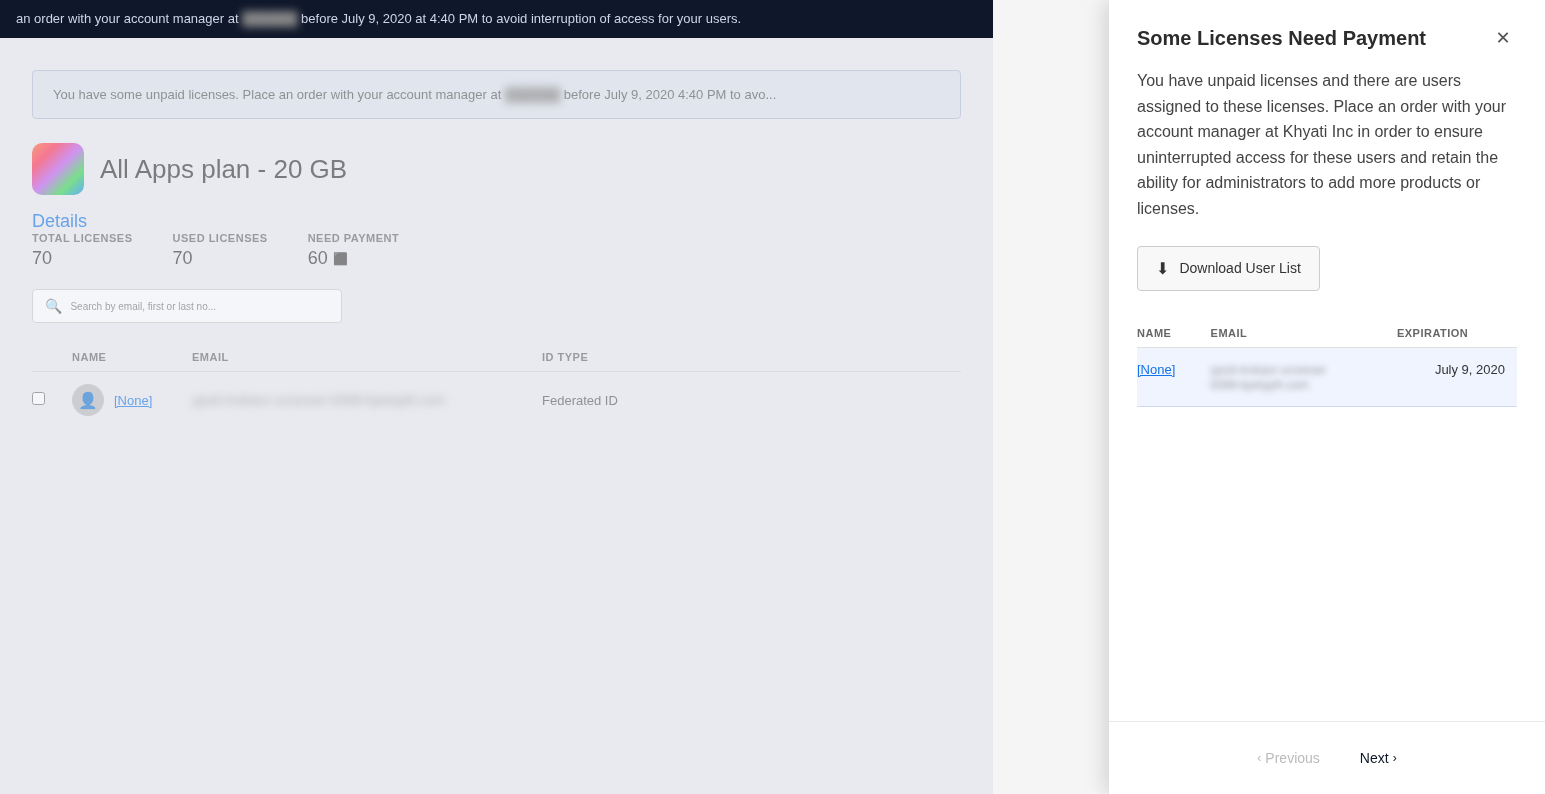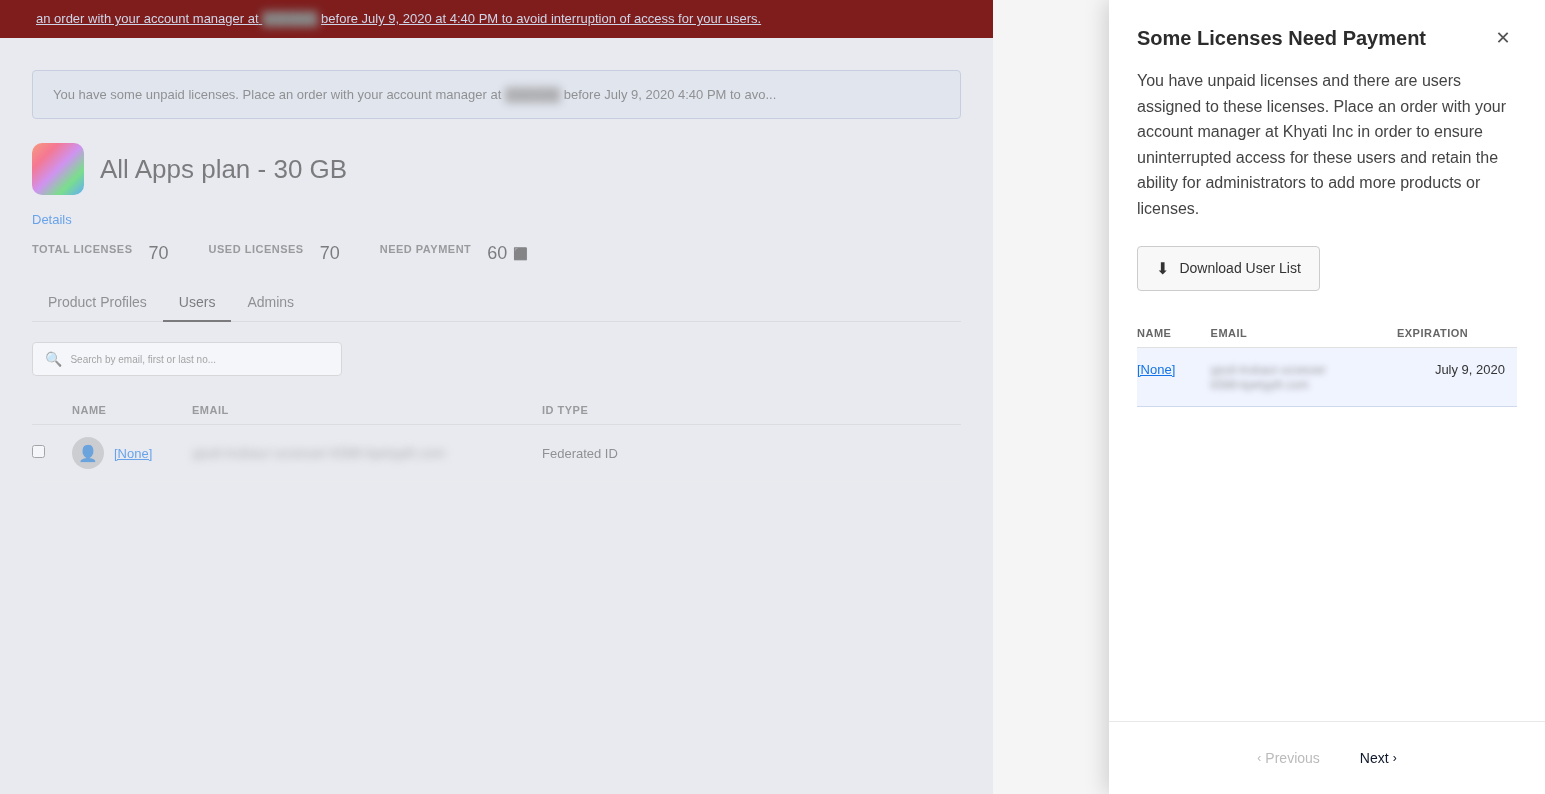--- a/index.html
+++ b/index.html
@@ -10,26 +10,25 @@
       position: fixed;
       top: 0; left: 0;
       width: 993px;
       height: 794px;
       background: #e8eaf0;
       overflow: hidden;
     }
 
     
     .banner {
-      background: #7f1d1d;
+      background: #0f172a;
       color: #cdd6e8;
-      padding: 10px 36px;
+      padding: 10px 16px;
       font-size: 13px;
       line-height: 1.4;
-      text-decoration: underline;
     }
 
     
     .main-body {
       padding: 32px;
       opacity: 0.6;
     }
 
     .alert-box {
       background: #dde3ee;
@@ -59,35 +58,34 @@
     }
 
     .product-title {
       font-size: 26px;
       font-weight: 300;
       color: #333;
     }
 
     .details-link {
       color: #1473e6;
-      font-size: 13px;
+      font-size: 18px;
       text-decoration: none;
-      margin-bottom: 16px;
       display: inline-block;
     }
 
     .license-stats {
       display: flex;
       gap: 40px;
       margin-bottom: 20px;
     }
 
-    .stat-group { display: flex; flex-direction: row; gap: 4px; }
+    .stat-group { display: flex; flex-direction: column; gap: 4px; }
     .stat-label { font-size: 11px; font-weight: 600; color: #666; text-transform: uppercase; letter-spacing: 0.5px; }
-    .stat-value { font-size: 18px; color: #333; display: flex; align-items: center; gap: 6px; margin-left: 12px; }
+    .stat-value { font-size: 18px; color: #333; display: flex; align-items: center; gap: 6px; }
     .stat-icon { font-size: 12px; color: #666; }
 
     .tabs {
       display: flex;
       gap: 0;
       border-bottom: 1px solid #d4d4d4;
       margin-bottom: 20px;
     }
 
     .tab {
@@ -317,21 +315,21 @@
     
     <div class="alert-box">
       <span>You have some unpaid licenses. Place an order with your account manager at</span>
       <span class="blurred-text"> ██████ </span>
       <span>before July 9, 2020 4:40 PM to avo...</span>
     </div>
 
     
     <div class="product-header">
       <div class="product-icon"></div>
-      <h1 class="product-title">All Apps plan - 30 GB</h1>
+      <h1 class="product-title">All Apps plan - 20 GB</h1>
     </div>
 
     <a class="details-link" href="#">Details</a>
 
     
     <div class="license-stats">
       <div class="stat-group">
         <span class="stat-label">Total Licenses</span>
         <span class="stat-value">70</span>
       </div>
@@ -342,25 +340,20 @@
       <div class="stat-group">
         <span class="stat-label">Need Payment</span>
         <span class="stat-value">
           <span>60</span>
           <span class="stat-icon">⬛</span>
         </span>
       </div>
     </div>
 
     
-    <div class="tabs">
-      <div class="tab">Product Profiles</div>
-      <div class="tab active">Users</div>
-      <div class="tab">Admins</div>
-    </div>
 
     
     <div class="search-bar">
       <span style="color:#999;">🔍</span>
       <input type="text" placeholder="Search by email, first or last no..." style="">
     </div>
 
     
     <div class="table-header">
       <div></div>

